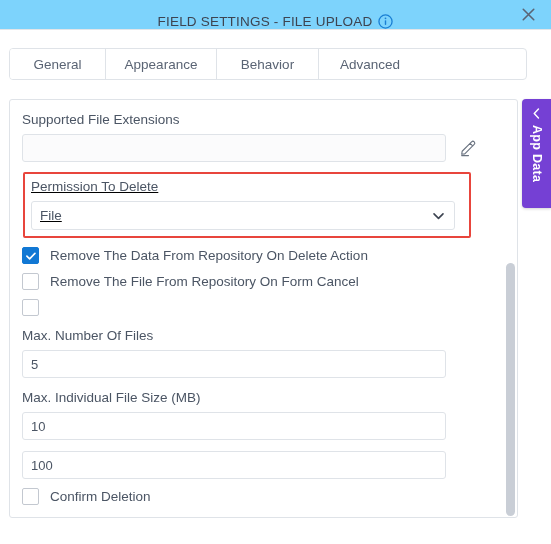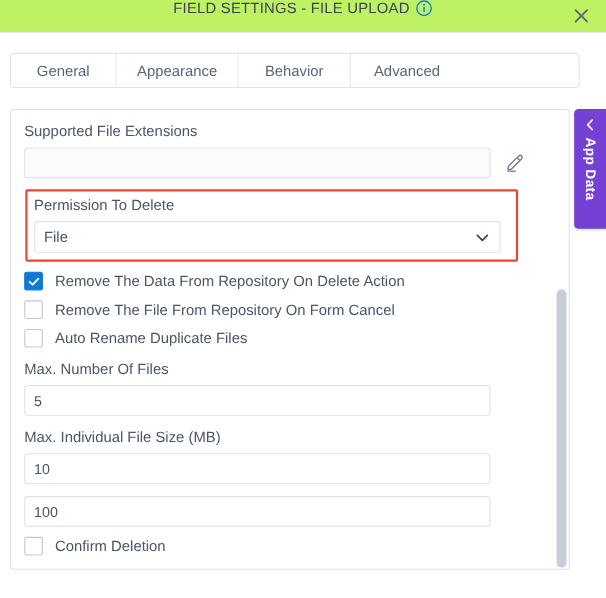--- a/index.html
+++ b/index.html
@@ -13,24 +13,24 @@
     font-family: "Liberation Sans", sans-serif;
     -webkit-font-smoothing: antialiased;
     overflow: hidden;
     position: relative;
   }
 
   
   .dialog-header {
     position: relative;
     height: 29px;
-    background: #bef264;
+    background: #7dd3fc;
     border-bottom: 1px solid #e3e5e8;
     display: flex;
-    align-items: flex-start;
+    align-items: flex-end;
     justify-content: center;
   }
   .dialog-title-wrap {
     display: flex;
     align-items: center;
     gap: 6px;
   }
   .dialog-title {
     font-size: 13.5px;
     letter-spacing: 0.2px;
@@ -155,20 +155,21 @@
 
   
   .highlight-box {
     position: relative;
     border: 2px solid #e8453c;
     border-radius: 2px;
     margin: 10px 0 0 1px;
     padding: 4px 6px 6px 6px;
     width: 448px;
     box-sizing: border-box;
+    text-decoration: underline;
   }
   .select-wrap {
     position: relative;
     width: 424px;
   }
   .select-box {
     box-sizing: border-box;
     height: 29px;
     border: 1px solid #dfe3e8;
     border-radius: 3px;
@@ -339,21 +340,20 @@
           </svg>
         </span>
         <span class="check-label">Remove The Data From Repository On Delete Action</span>
       </div>
       <div class="check-row">
         <span class="checkbox"></span>
         <span class="check-label">Remove The File From Repository On Form Cancel</span>
       </div>
       <div class="check-row">
         <span class="checkbox"></span>
-        <span class="check-label">Auto Rename Duplicate Files</span>
       </div>
     </div>
 
     <div class="group">
       <div class="field-label">Max. Number Of Files</div>
       <input class="text-input value-input" type="text" value="5" style="">
     </div>
 
     <div class="group">
       <div class="field-label">Max. Individual File Size (MB)</div>

